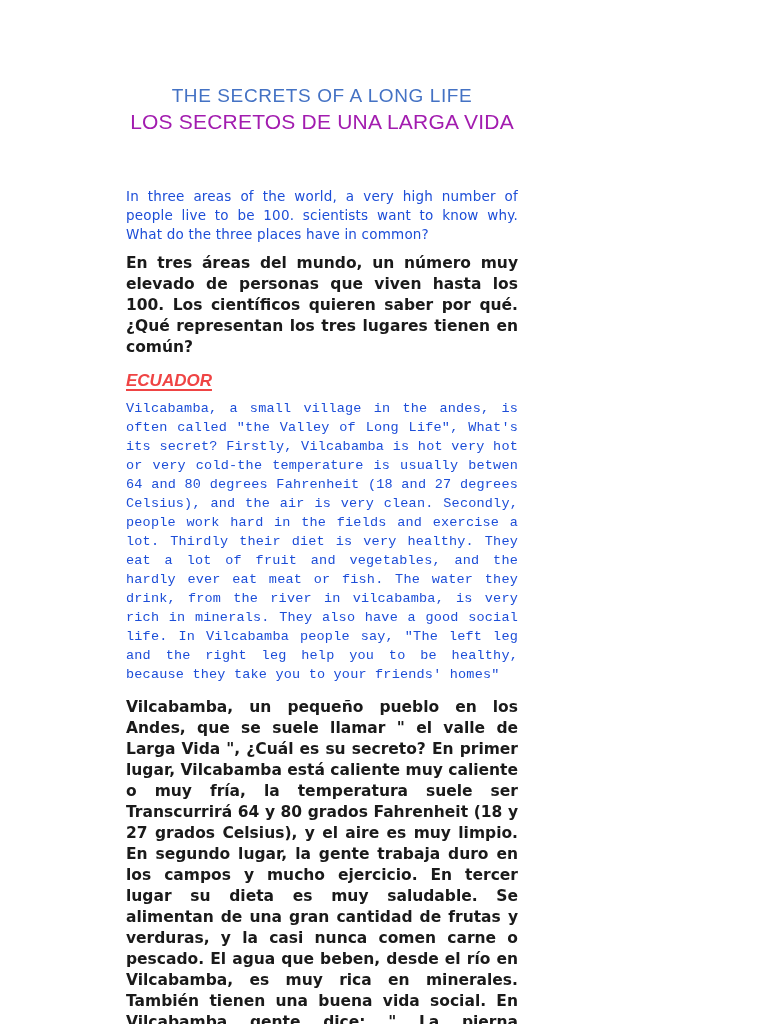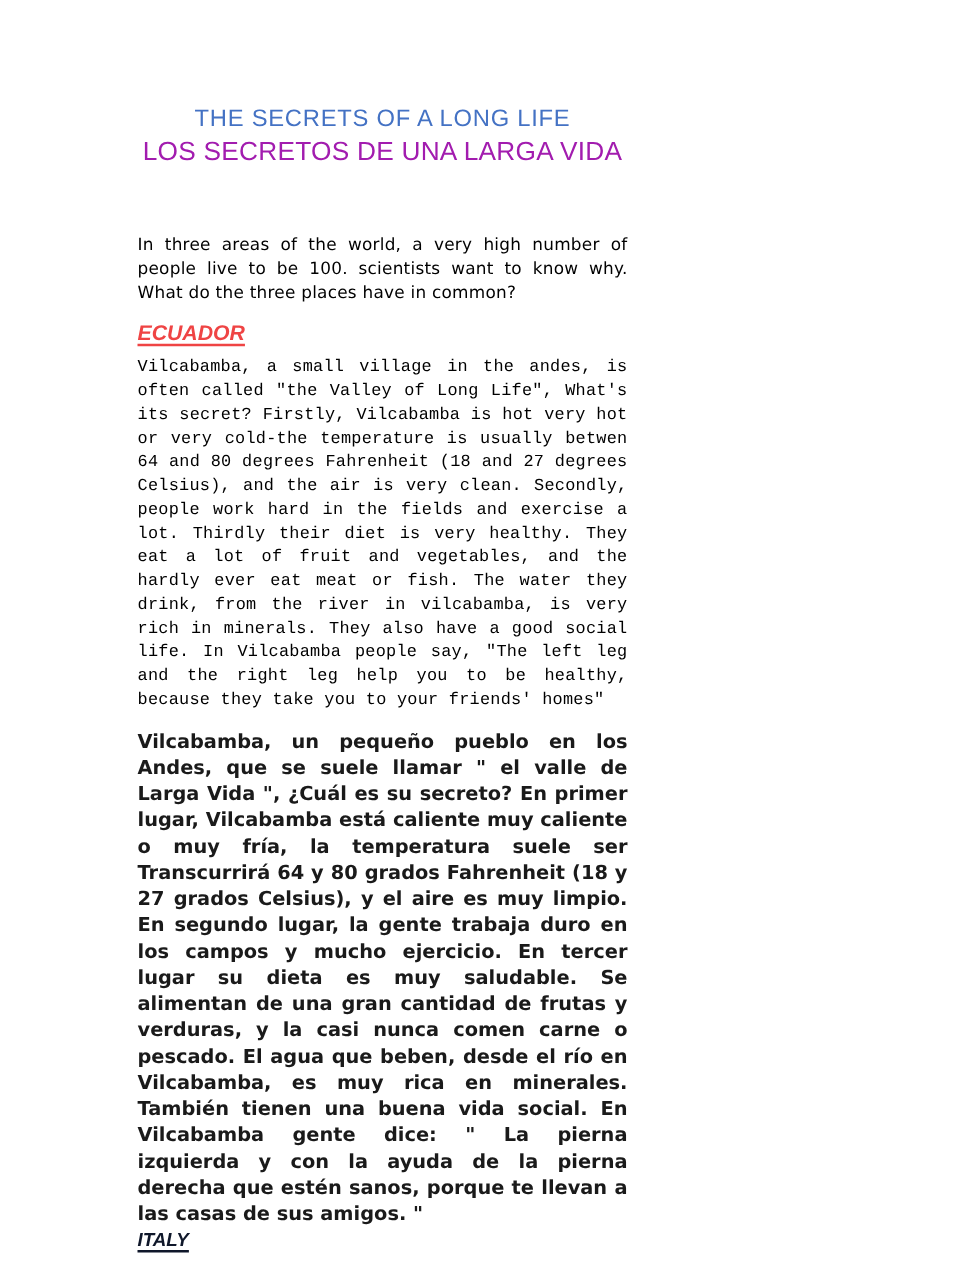--- a/index.html
+++ b/index.html
@@ -10,20 +10,21 @@
     background: #ffffff;
     overflow: hidden;
     font-family: "DejaVu Sans", sans-serif;
   }
 
   .document-page {
     width: 612px;
     height: 1024px;
     background: #ffffff;
     padding: 84px 110px 0 110px;
+    margin-left: 16px;
   }
 
   
   .title-block { text-align: center; }
 
   .title-en {
     font-family: "Liberation Sans", sans-serif;
     font-size: 19px;
     font-weight: 400;
     letter-spacing: 0.6px;
@@ -38,21 +39,21 @@
     letter-spacing: 0.2px;
     color: #a21caf;
     line-height: 27px;
   }
 
   
   .para-en {
     font-family: "DejaVu Sans", sans-serif;
     font-size: 13.5px;
     line-height: 19px;
-    color: #000000;
+    color: #1d4ed8;
     text-align: justify;
     letter-spacing: 0.2px;
   }
 
   .para-es {
     font-family: "DejaVu Sans", sans-serif;
     font-size: 15.5px;
     line-height: 21px;
     font-weight: 700;
     color: #1a1a1a;
@@ -102,20 +103,21 @@
 
 <div class="document-page">
 
   <div class="title-block">
     <div class="title-en">THE SECRETS OF A LONG LIFE</div>
     <div class="title-es">LOS SECRETOS DE UNA LARGA VIDA</div>
   </div>
 
   <p class="para-en intro-en">In three areas of the world, a very high number of people live to be 100. scientists want to know why. What do the three places have in common?</p>
 
+  <p class="para-es intro-es">En tres áreas del mundo, un número muy elevado de personas que viven hasta los 100. Los científicos quieren saber por qué. ¿Qué representan los tres lugares tienen en común?</p>
 
   <div class="heading-row">
     <span class="heading heading-ecuador">ECUADOR</span>
   </div>
 
   <p class="para-en ecuador-en">Vilcabamba, a small village in the andes, is often called "the Valley of Long Life", What's its secret? Firstly, Vilcabamba is hot very hot or very cold-the temperature is usually betwen 64 and 80 degrees Fahrenheit (18 and 27 degrees Celsius), and the air is very clean. Secondly, people work hard in the fields and exercise a lot. Thirdly their diet is very healthy. They eat a lot of fruit and vegetables, and the hardly ever eat meat or fish. The water they drink, from the river in vilcabamba, is very rich in minerals. They also have a good social life. In Vilcabamba people say, "The left leg and the right leg help you to be healthy, because they take you to your friends' homes"</p>
 
   <p class="para-es ecuador-es">Vilcabamba, un pequeño pueblo en los Andes, que se suele llamar " el valle de Larga Vida ", ¿Cuál es su secreto? En primer lugar, Vilcabamba está caliente muy caliente o muy fría, la temperatura suele ser Transcurrirá 64 y 80 grados Fahrenheit (18 y 27 grados Celsius), y el aire es muy limpio. En segundo lugar, la gente trabaja duro en los campos y mucho ejercicio. En tercer lugar su dieta es muy saludable. Se alimentan de una gran cantidad de frutas y verduras, y la casi nunca comen carne o pescado. El agua que beben, desde el río en Vilcabamba, es muy rica en minerales. También tienen una buena vida social. En Vilcabamba gente dice: " La pierna izquierda y con la ayuda de la pierna derecha que estén sanos, porque te llevan a las casas de sus amigos. "</p>
 
   <div class="heading-row">

